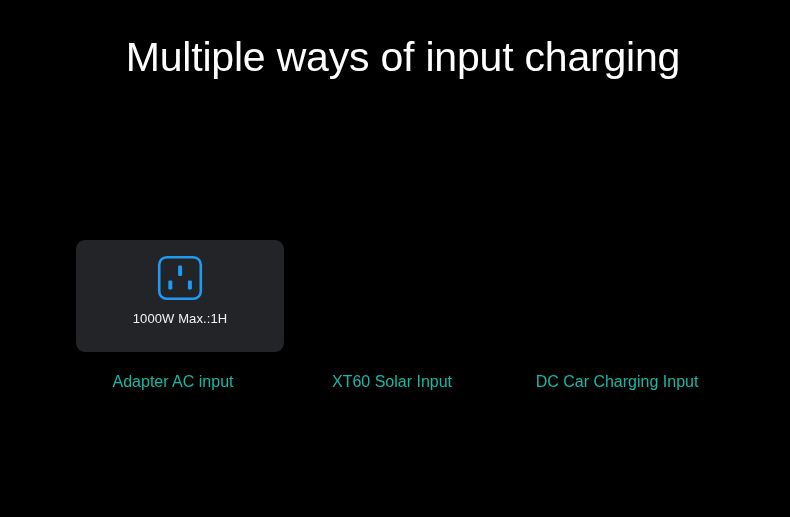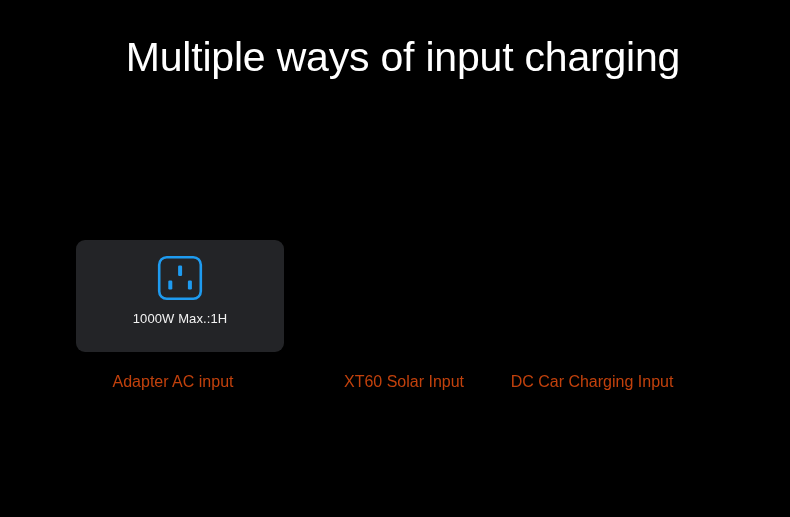--- a/index.html
+++ b/index.html
@@ -87,32 +87,32 @@
     position: absolute;
     left: 76px;
     top: 370px;
     width: 646px;
     height: 30px;
   }
 
   .caption {
     position: absolute;
     top: 0;
-    color: #c2410c;
+    color: #14b8a6;
     font-size: 16px;
     font-weight: 400;
     line-height: 24px;
     white-space: nowrap;
     text-align: center;
     transform: translateX(-50%);
   }
 
   .caption.c1 { left: 97px; }
-  .caption.c2 { left: 328px; }
-  .caption.c3 { left: 516px; }
+  .caption.c2 { left: 316px; }
+  .caption.c3 { left: 541px; }
 </style>
 </head>
 <body>
 
 <div class="page">
 
   <h1 class="heading">Multiple ways of input charging</h1>
 
   <div class="cards">
 

